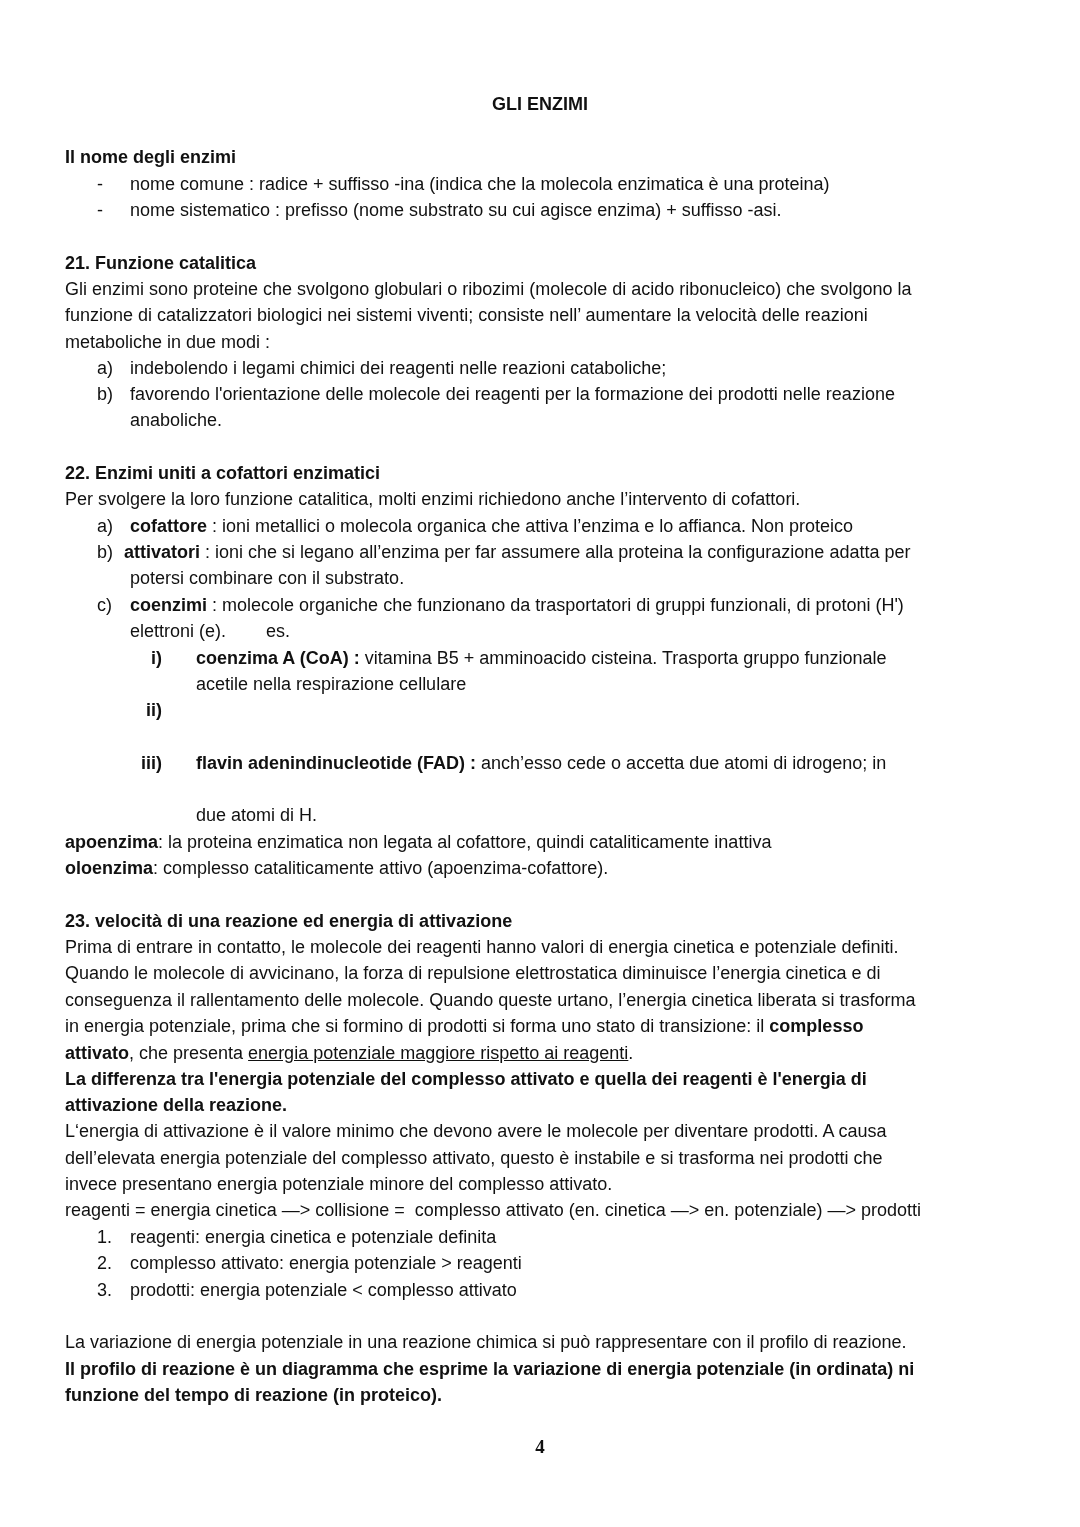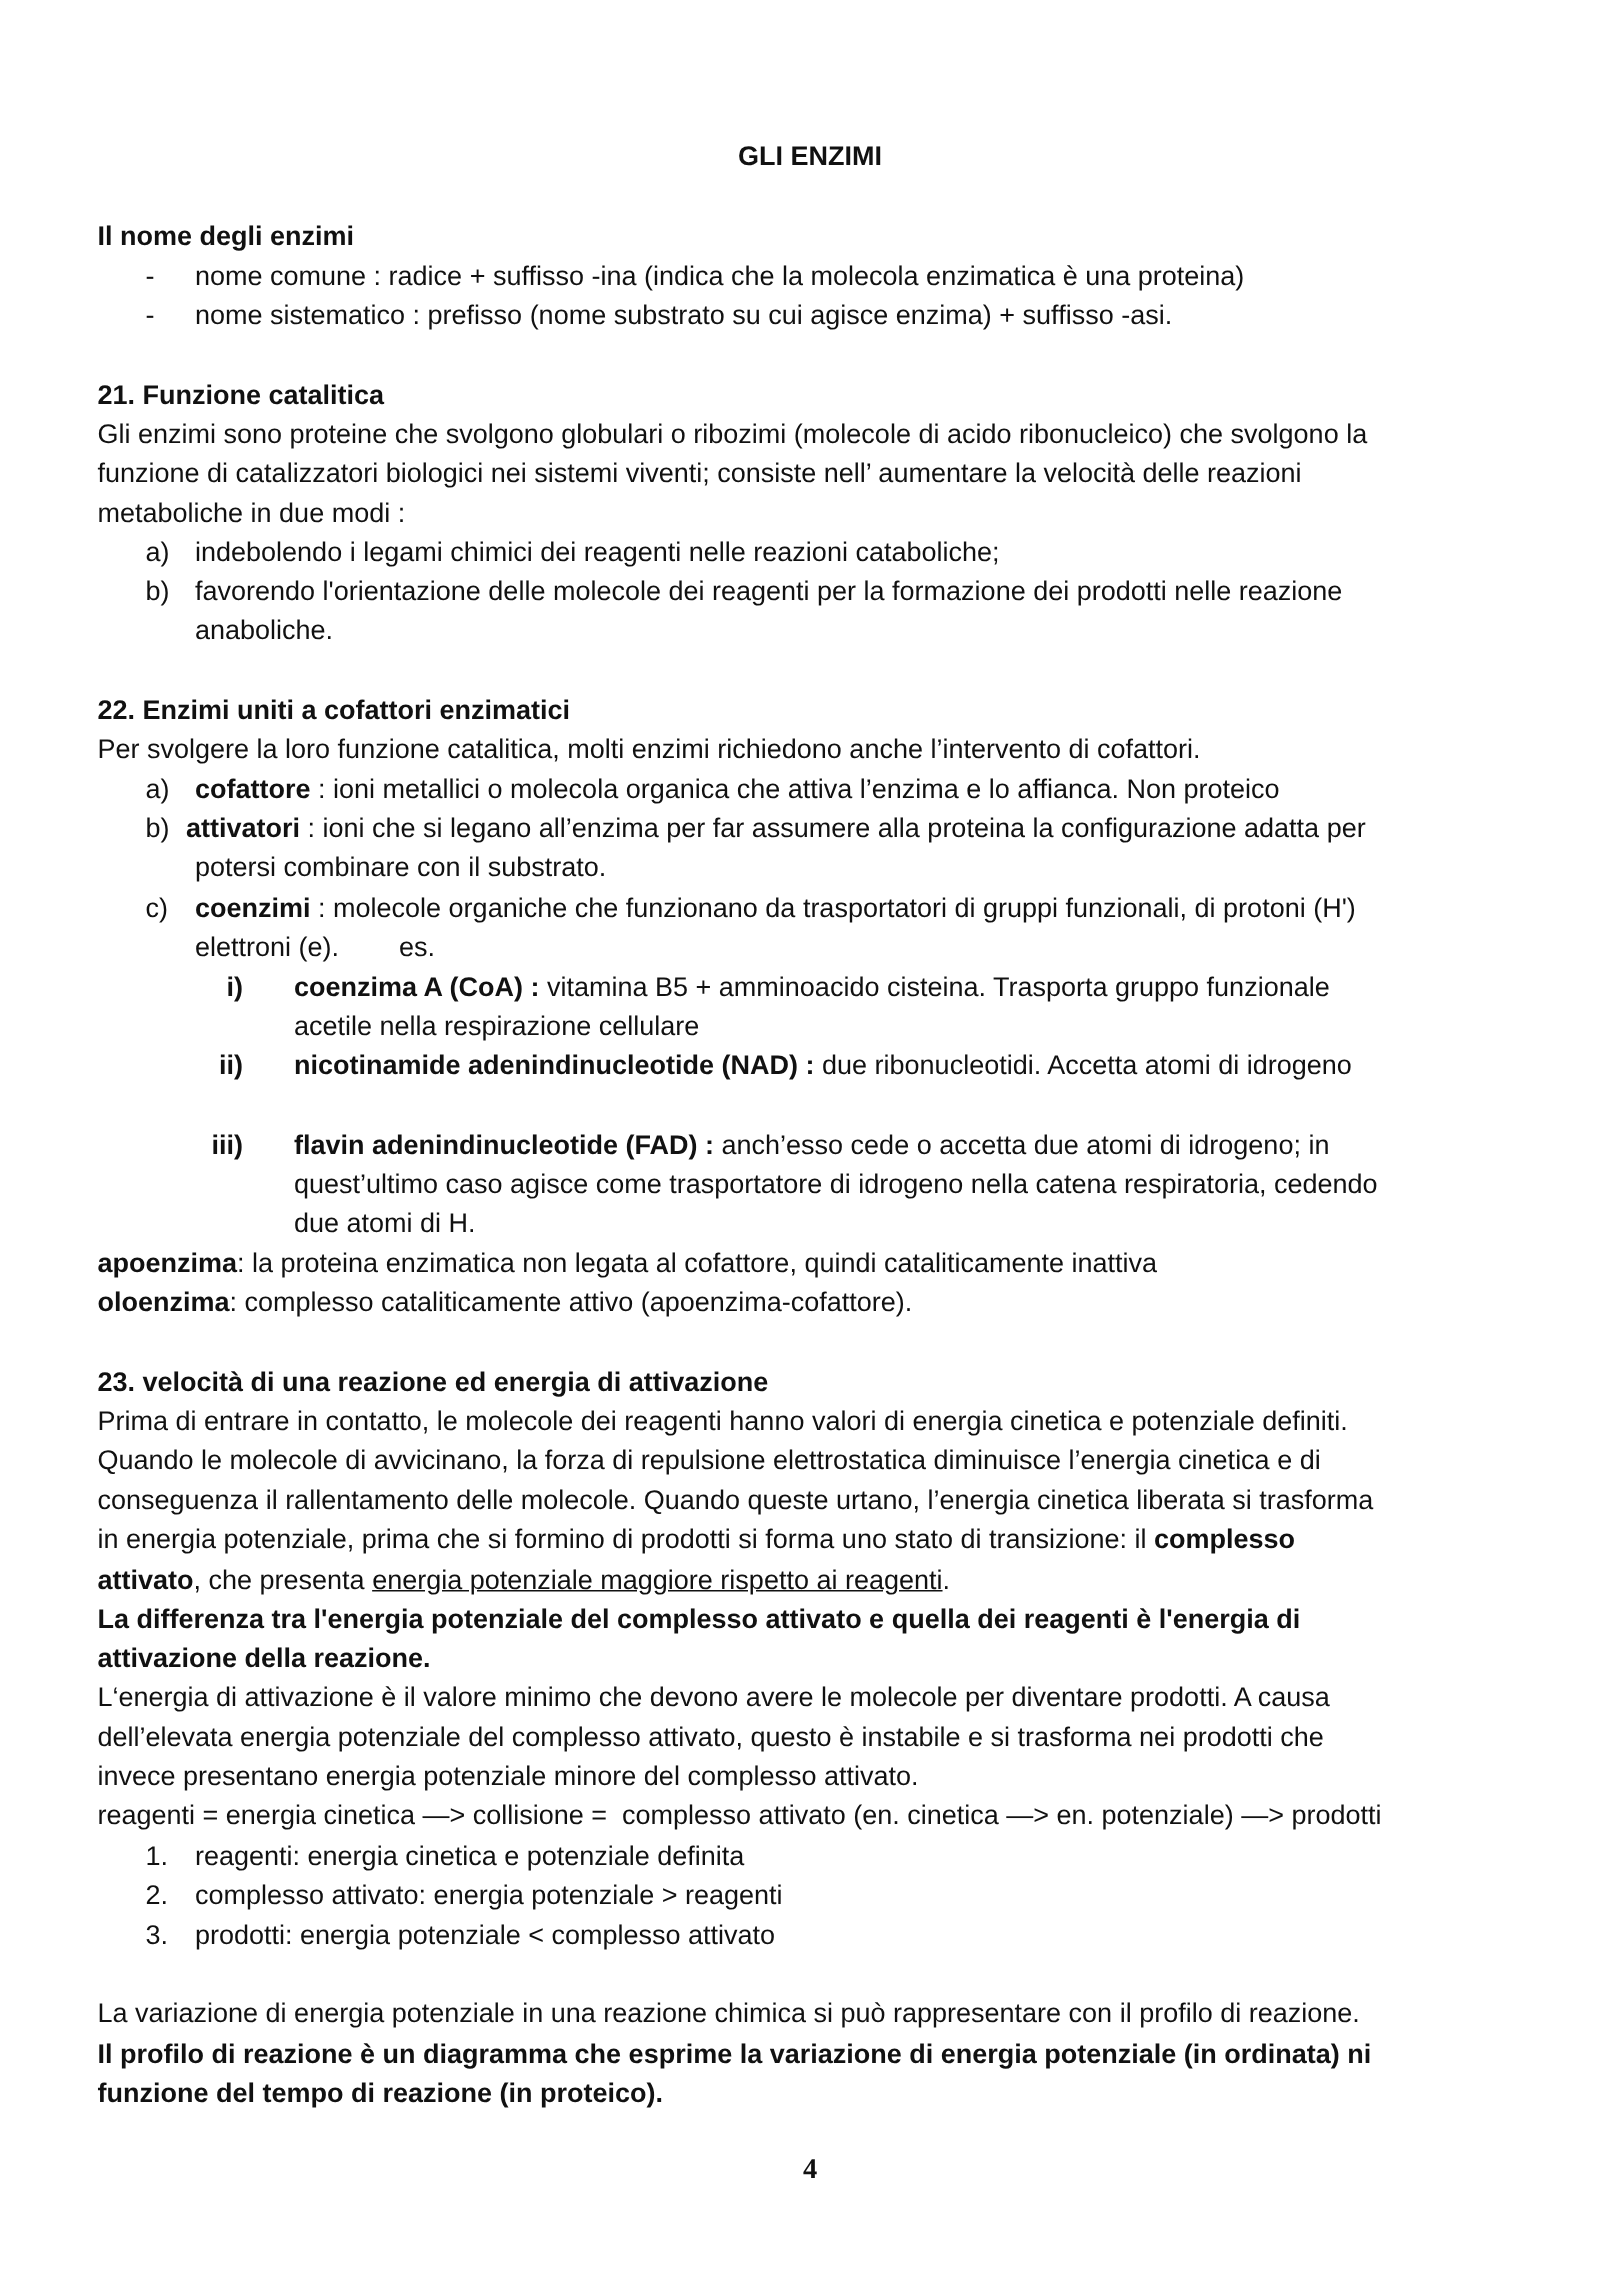--- a/index.html
+++ b/index.html
@@ -96,25 +96,23 @@
 
   <div class="marker" style="top:592px;left:97px;">c)</div>
   <div class="line" style="top:592px;left:130px;"><span class="b">coenzimi</span><span> : molecole organiche che funzionano da trasportatori di gruppi funzionali, di protoni (H')</span></div>
   <div class="line" style="top:618px;left:130px;white-space:pre;">elettroni (e).        es.</div>
 
   <div class="marker right b" style="top:645px;left:110px;width:52px;">i)</div>
   <div class="line" style="top:645px;left:196px;"><span class="b">coenzima A (CoA) :</span><span> vitamina B5 + amminoacido cisteina. Trasporta gruppo funzionale</span></div>
   <div class="line" style="top:671px;left:196px;">acetile nella respirazione cellulare</div>
 
   <div class="marker right b" style="top:697px;left:110px;width:52px;">ii)</div>
-  <div class="line" style="top:697px;left:196px;"><span class="b">nicotinamide adenindinucleotide (NAD) :</span><span> due ribonucleotidi. Accetta atomi di idrogeno</span></div>
 
   <div class="marker right b" style="top:750px;left:110px;width:52px;">iii)</div>
   <div class="line" style="top:750px;left:196px;"><span class="b">flavin adenindinucleotide (FAD) :</span><span> anch’esso cede o accetta due atomi di idrogeno; in</span></div>
-  <div class="line" style="top:776px;left:196px;">quest’ultimo caso agisce come trasportatore di idrogeno nella catena respiratoria, cedendo</div>
   <div class="line" style="top:802px;left:196px;">due atomi di H.</div>
 
   <div class="line" style="top:829px;left:65px;"><span class="b">apoenzima</span><span>: la proteina enzimatica non legata al cofattore, quindi cataliticamente inattiva</span></div>
   <div class="line" style="top:855px;left:65px;"><span class="b">oloenzima</span><span>: complesso cataliticamente attivo (apoenzima-cofattore).</span></div>
 
   <div class="line b" style="top:908px;left:65px;">23. velocità di una reazione ed energia di attivazione</div>
   <div class="line" style="top:934px;left:65px;">Prima di entrare in contatto, le molecole dei reagenti hanno valori di energia cinetica e potenziale definiti.</div>
   <div class="line" style="top:960px;left:65px;">Quando le molecole di avvicinano, la forza di repulsione elettrostatica diminuisce l’energia cinetica e di</div>
   <div class="line" style="top:987px;left:65px;">conseguenza il rallentamento delle molecole. Quando queste urtano, l’energia cinetica liberata si trasforma</div>
   <div class="line" style="top:1013px;left:65px;"><span>in energia potenziale, prima che si formino di prodotti si forma uno stato di transizione: il </span><span class="b">complesso</span></div>

